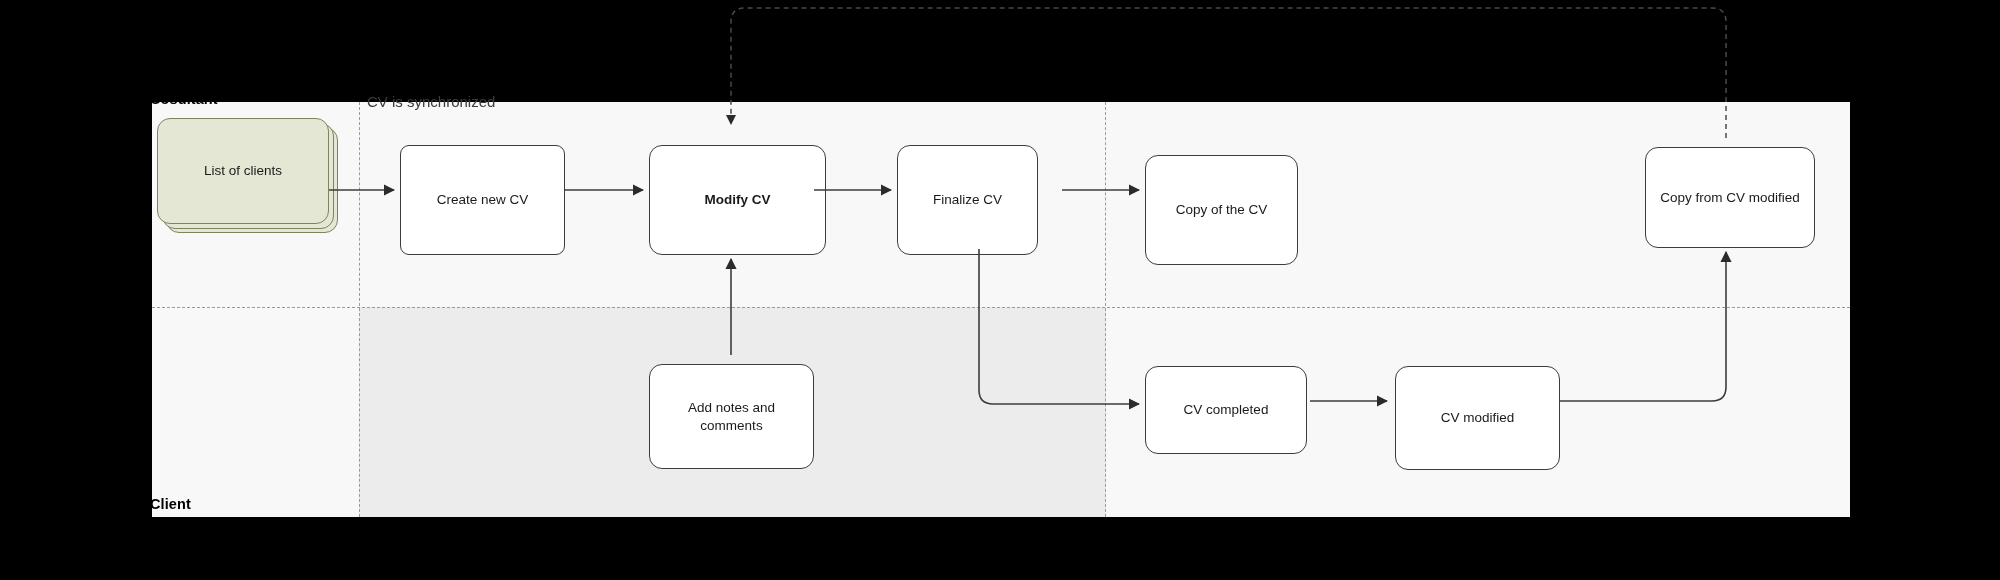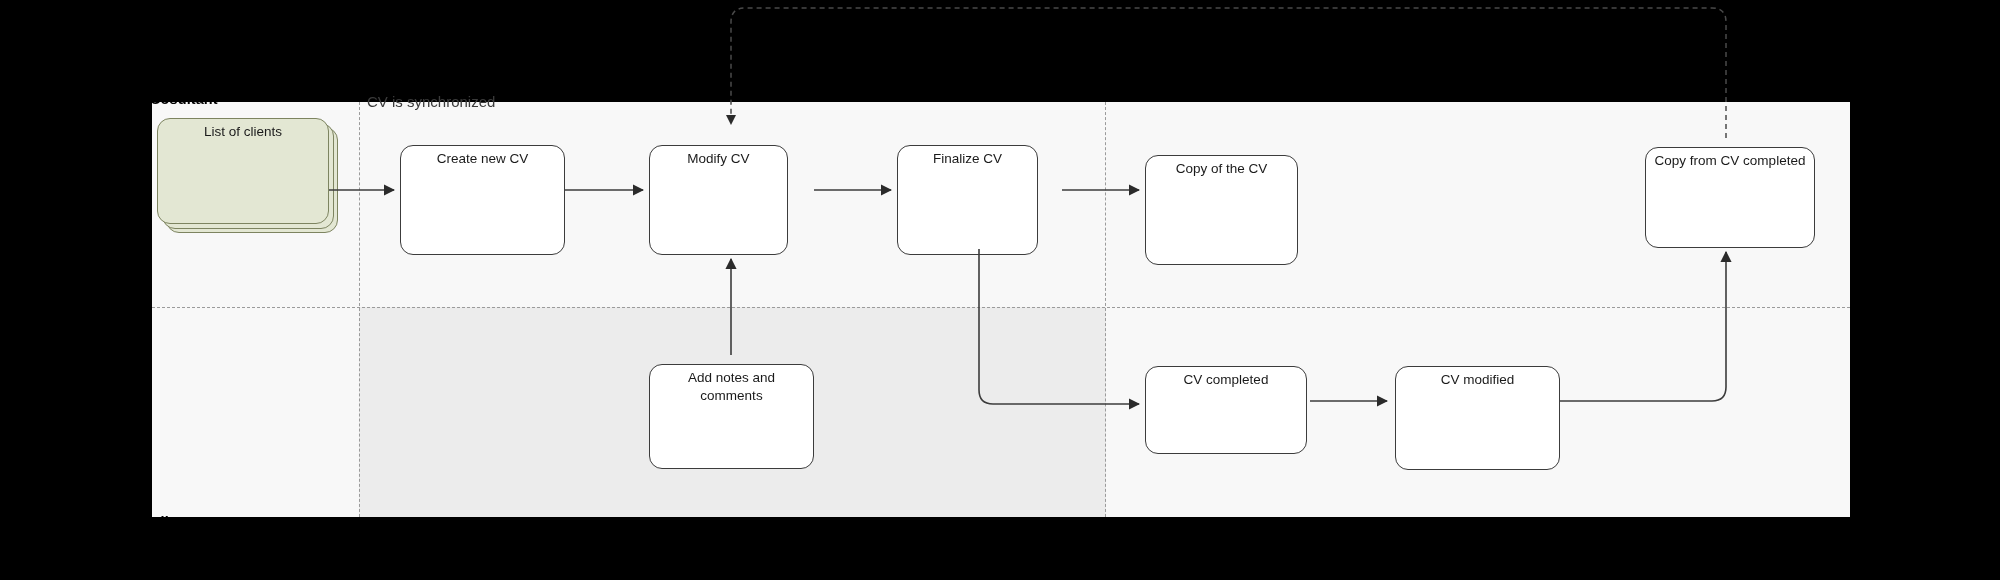--- a/index.html
+++ b/index.html
@@ -69,21 +69,21 @@
   }
 
   
   .node {
     position: absolute;
     box-sizing: border-box;
     background: #ffffff;
     border: 1.3px solid #3c3c3c;
     border-radius: 13px;
     display: flex;
-    align-items: flex-start;
+    align-items: center;
     justify-content: center;
     text-align: center;
     font-size: 13.5px;
     color: #1a1a1a;
     line-height: 1.3;
     padding: 4px 8px;
   }
   .node.doc {
     background: #e3e7d3;
     border-color: #7d8460;
@@ -127,48 +127,48 @@
   <div id="pool">
 
     <div class="lane-band" style="left:207px; top:205px; width:747px; height:210px;"></div>
 
     <div class="sep-v" style="left:207px;"></div>
     <div class="sep-v" style="left:953px;"></div>
 
     <div class="sep-h" style="top:205px;"></div>
 
     <div class="lane-title" style="left:-2px; top:-11px;">Cosultant</div>
-    <div class="lane-title" style="left:-2px; top:412px;">Client</div>
+    <div class="lane-title" style="left:-2px; top:394px;">Client</div>
 
     <div class="col-note" style="left:215px; top:-9px;">CV is synchronized</div>
 
     <div class="stack-sheet" style="left:14px; top:25px; width:172px; height:106px;"></div>
     <div class="stack-sheet" style="left:10px; top:21px; width:172px; height:106px;"></div>
     <div class="node doc" style="left:5px; top:16px; width:172px; height:106px;">
       <span>List of clients</span>
     </div>
 
-    <div class="node" style="left:248px; top:43px; width:165px; height:110px;">
+    <div class="node" style="left:248px; top:43px; width:165px; height:110px;border-radius:9px;">
       <span>Create new CV</span>
     </div>
 
-    <div class="node" style="left:497px; top:43px; width:139px; height:110px;">
+    <div class="node" style="left:497px; top:43px; width:177px; height:110px;font-weight:bold;">
       <span>Modify CV</span>
     </div>
 
     <div class="node" style="left:745px; top:43px; width:141px; height:110px;">
       <span>Finalize CV</span>
     </div>
 
     <div class="node" style="left:993px; top:53px; width:153px; height:110px;">
       <span>Copy of the CV</span>
     </div>
 
     <div class="node" style="left:1493px; top:45px; width:170px; height:101px;">
-      <span>Copy from CV completed</span>
+      <span>Copy from CV modified</span>
     </div>
 
     <div class="node" style="left:497px; top:262px; width:165px; height:105px;">
       <span>Add notes and comments</span>
     </div>
 
     <div class="node" style="left:993px; top:264px; width:162px; height:88px;">
       <span>CV completed</span>
     </div>
 

